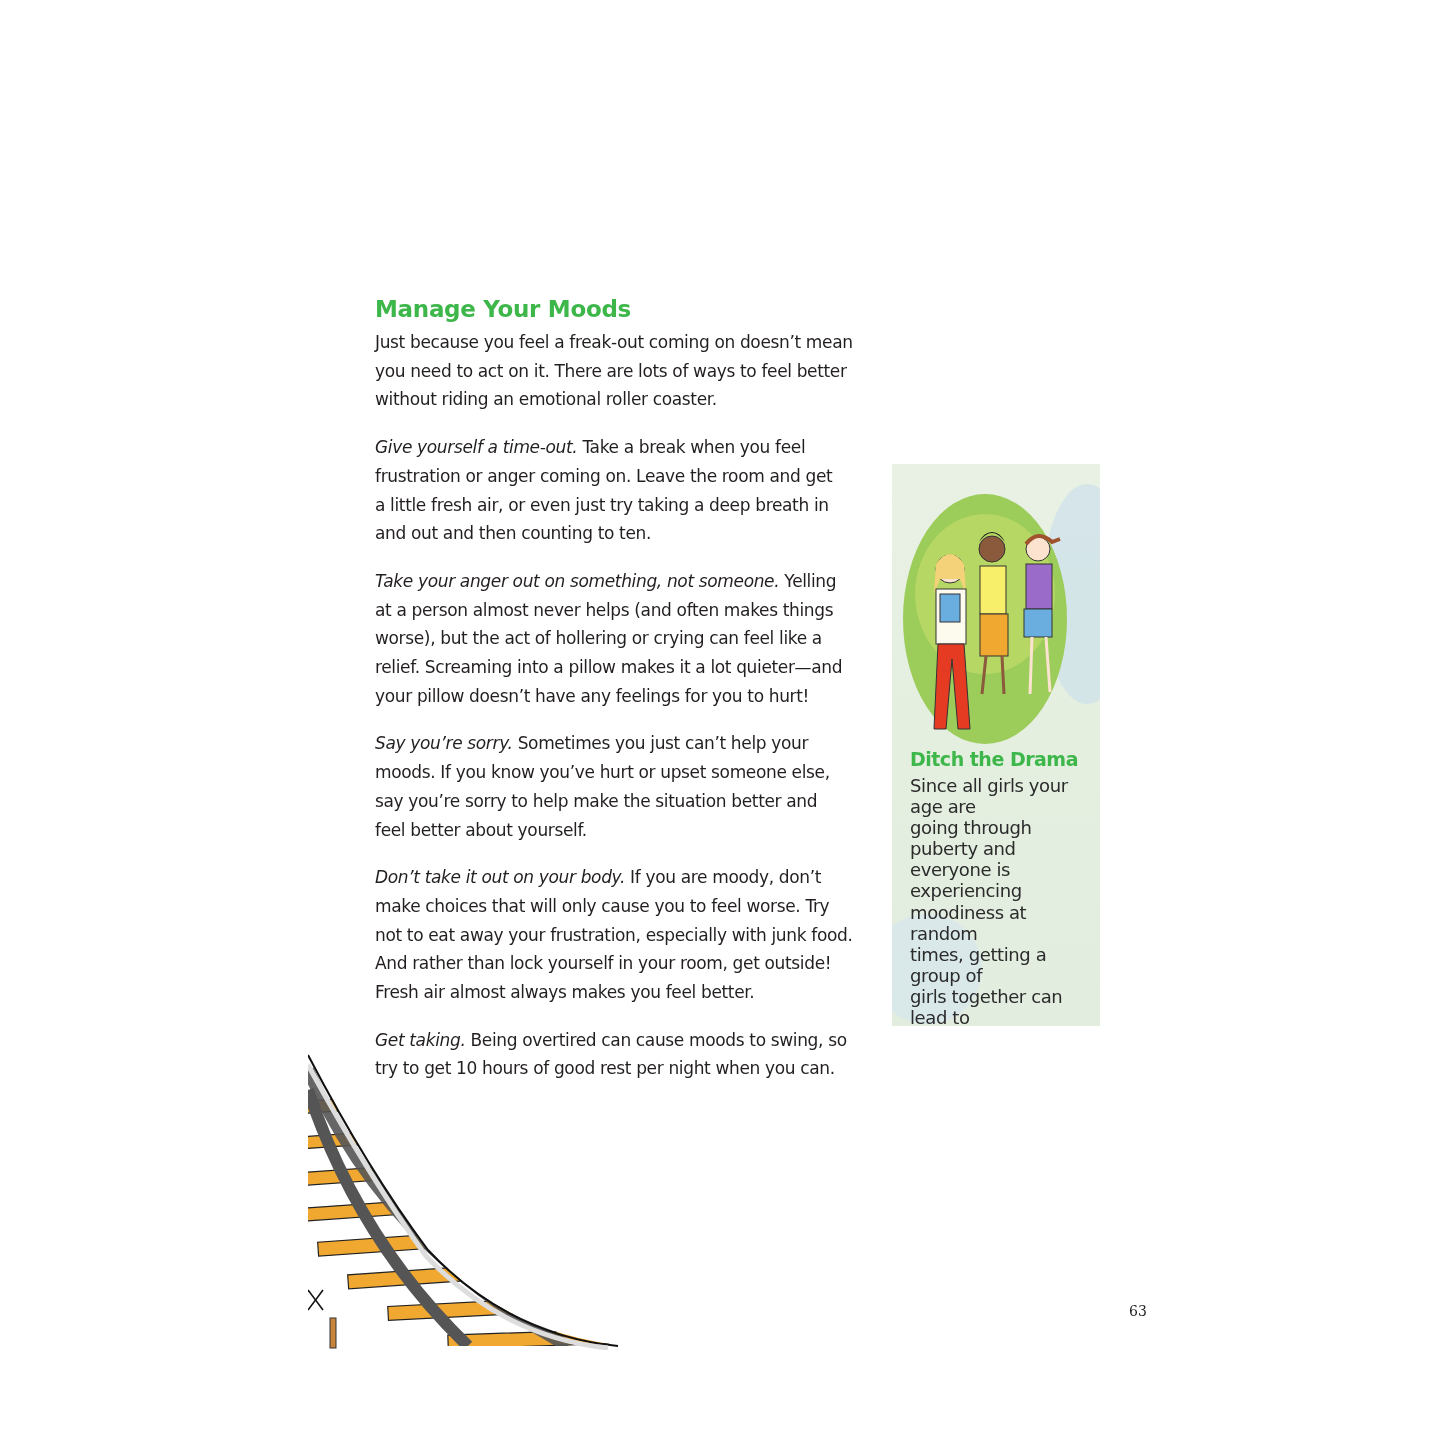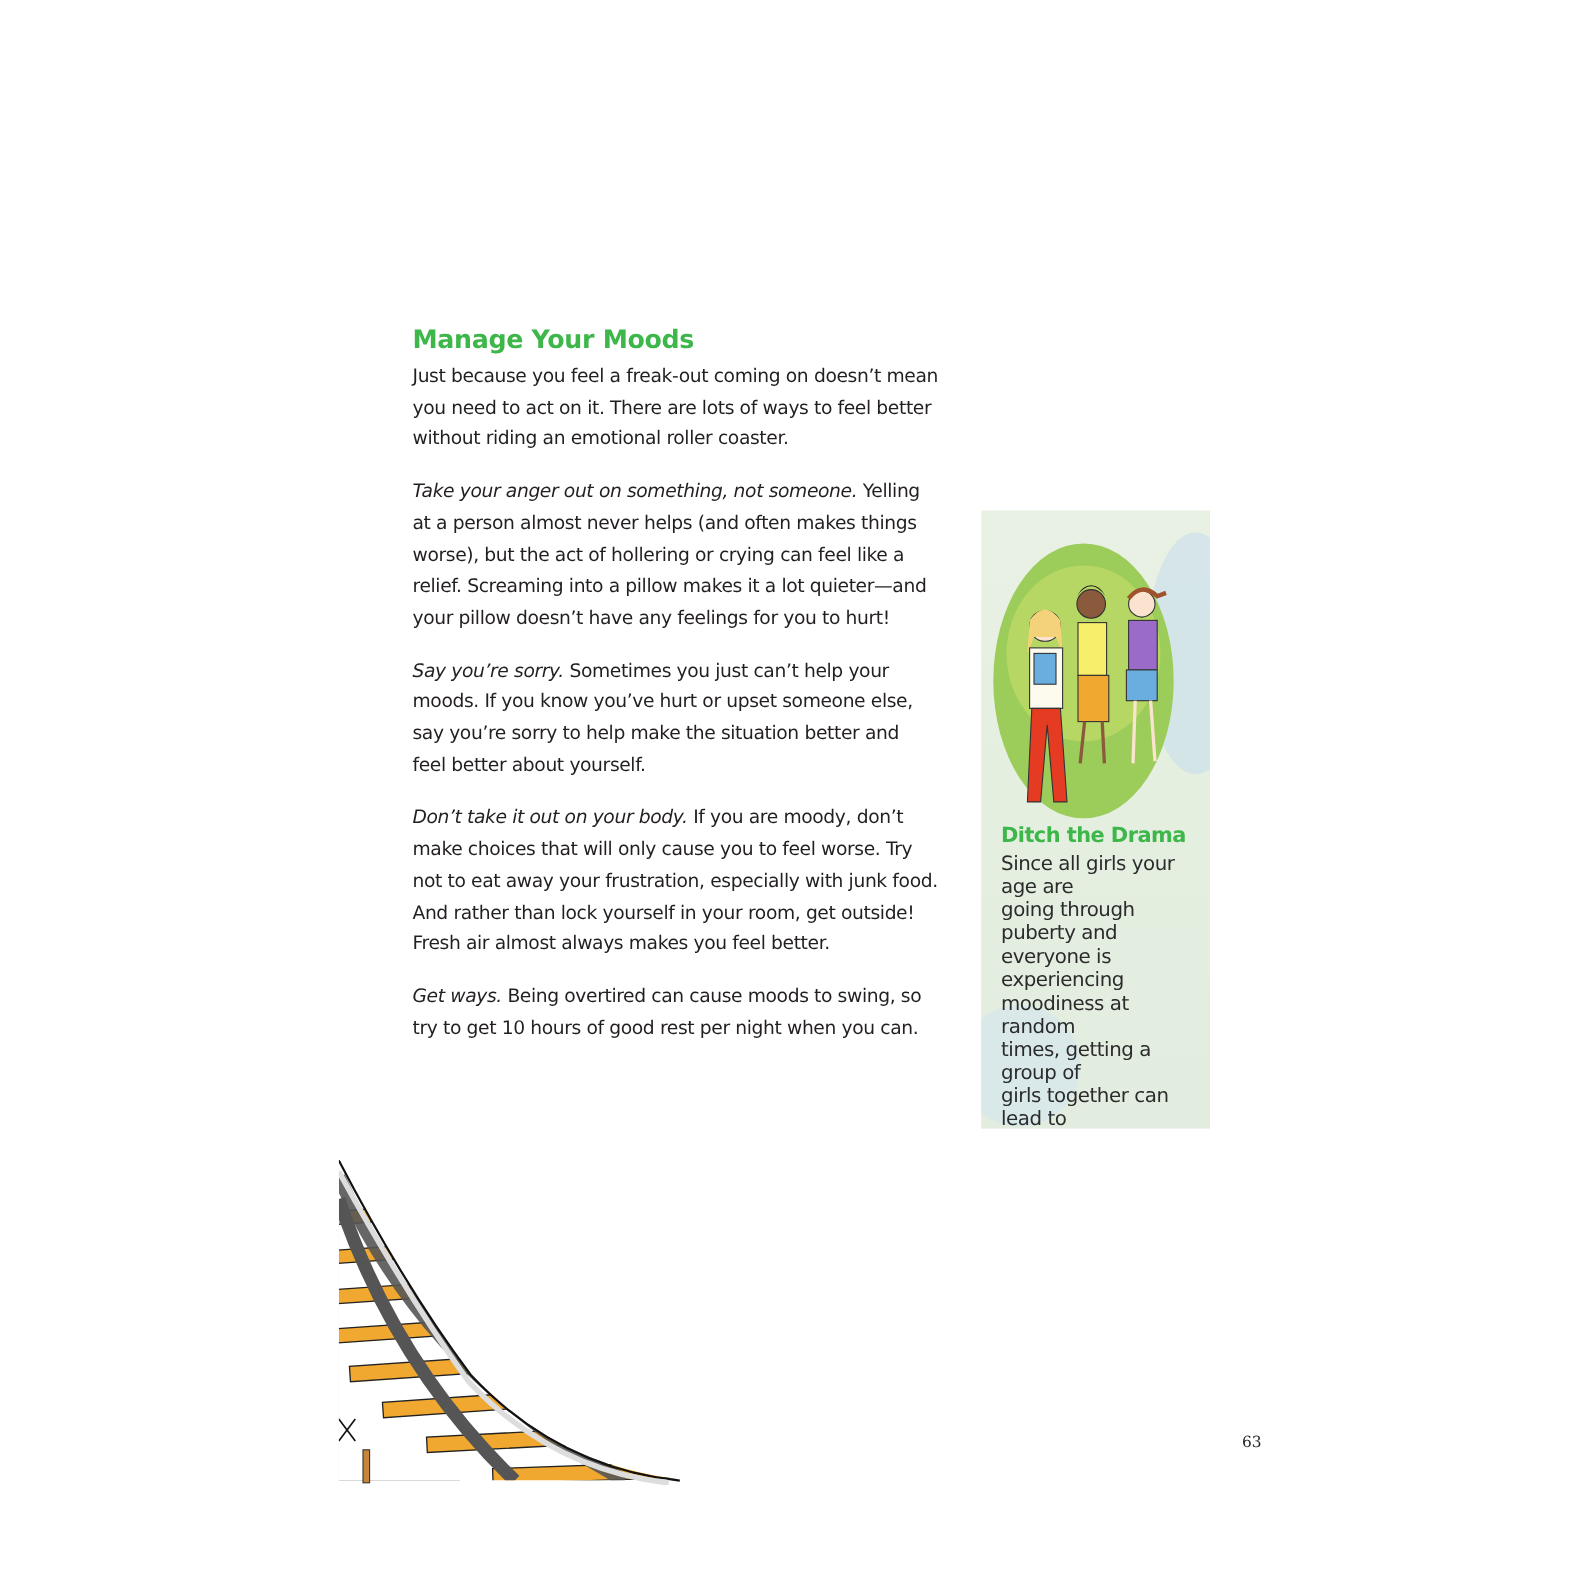--- a/index.html
+++ b/index.html
@@ -21,35 +21,39 @@
 </head>
 <body>
 
 <div class="page">
 
   <div class="main-col">
     <h2 class="heading">Manage Your Moods</h2>
     <p class="para">Just because you feel a freak-out coming on doesn’t mean
 you need to act on it. There are lots of ways to feel better
 without riding an emotional roller coaster.</p>
+    <p class="para"><span class="lead">Give yourself a time-out.</span><span> Take a break when you feel
+frustration or anger coming on. Leave the room and get
+a little fresh air, or even just try taking a deep breath in
+and out and then counting to ten.</span></p>
     <p class="para"><span class="lead">Take your anger out on something, not someone.</span><span> Yelling
 at a person almost never helps (and often makes things
 worse), but the act of hollering or crying can feel like a
 relief. Screaming into a pillow makes it a lot quieter—and
 your pillow doesn’t have any feelings for you to hurt!</span></p>
     <p class="para"><span class="lead">Say you’re sorry.</span><span> Sometimes you just can’t help your
 moods. If you know you’ve hurt or upset someone else,
 say you’re sorry to help make the situation better and
 feel better about yourself.</span></p>
     <p class="para"><span class="lead">Don’t take it out on your body.</span><span> If you are moody, don’t
 make choices that will only cause you to feel worse. Try
 not to eat away your frustration, especially with junk food.
 And rather than lock yourself in your room, get outside!
 Fresh air almost always makes you feel better.</span></p>
-    <p class="para"><span class="lead">Get ways.</span><span> Being overtired can cause moods to swing, so
+    <p class="para"><span class="lead">Get taking.</span><span> Being overtired can cause moods to swing, so
 try to get 10 hours of good rest per night when you can.</span></p>
   </div>
 
   <div class="sidebar">
     <div class="blob1"></div>
     <div class="blob2"></div>
     <svg class="illus" viewBox="0 0 180 260">
       <ellipse cx="85" cy="135" rx="82" ry="125" fill="#9ccc5a"></ellipse>
       <ellipse cx="85" cy="110" rx="70" ry="80" fill="#c8dd6a" opacity="0.6"></ellipse>
 

